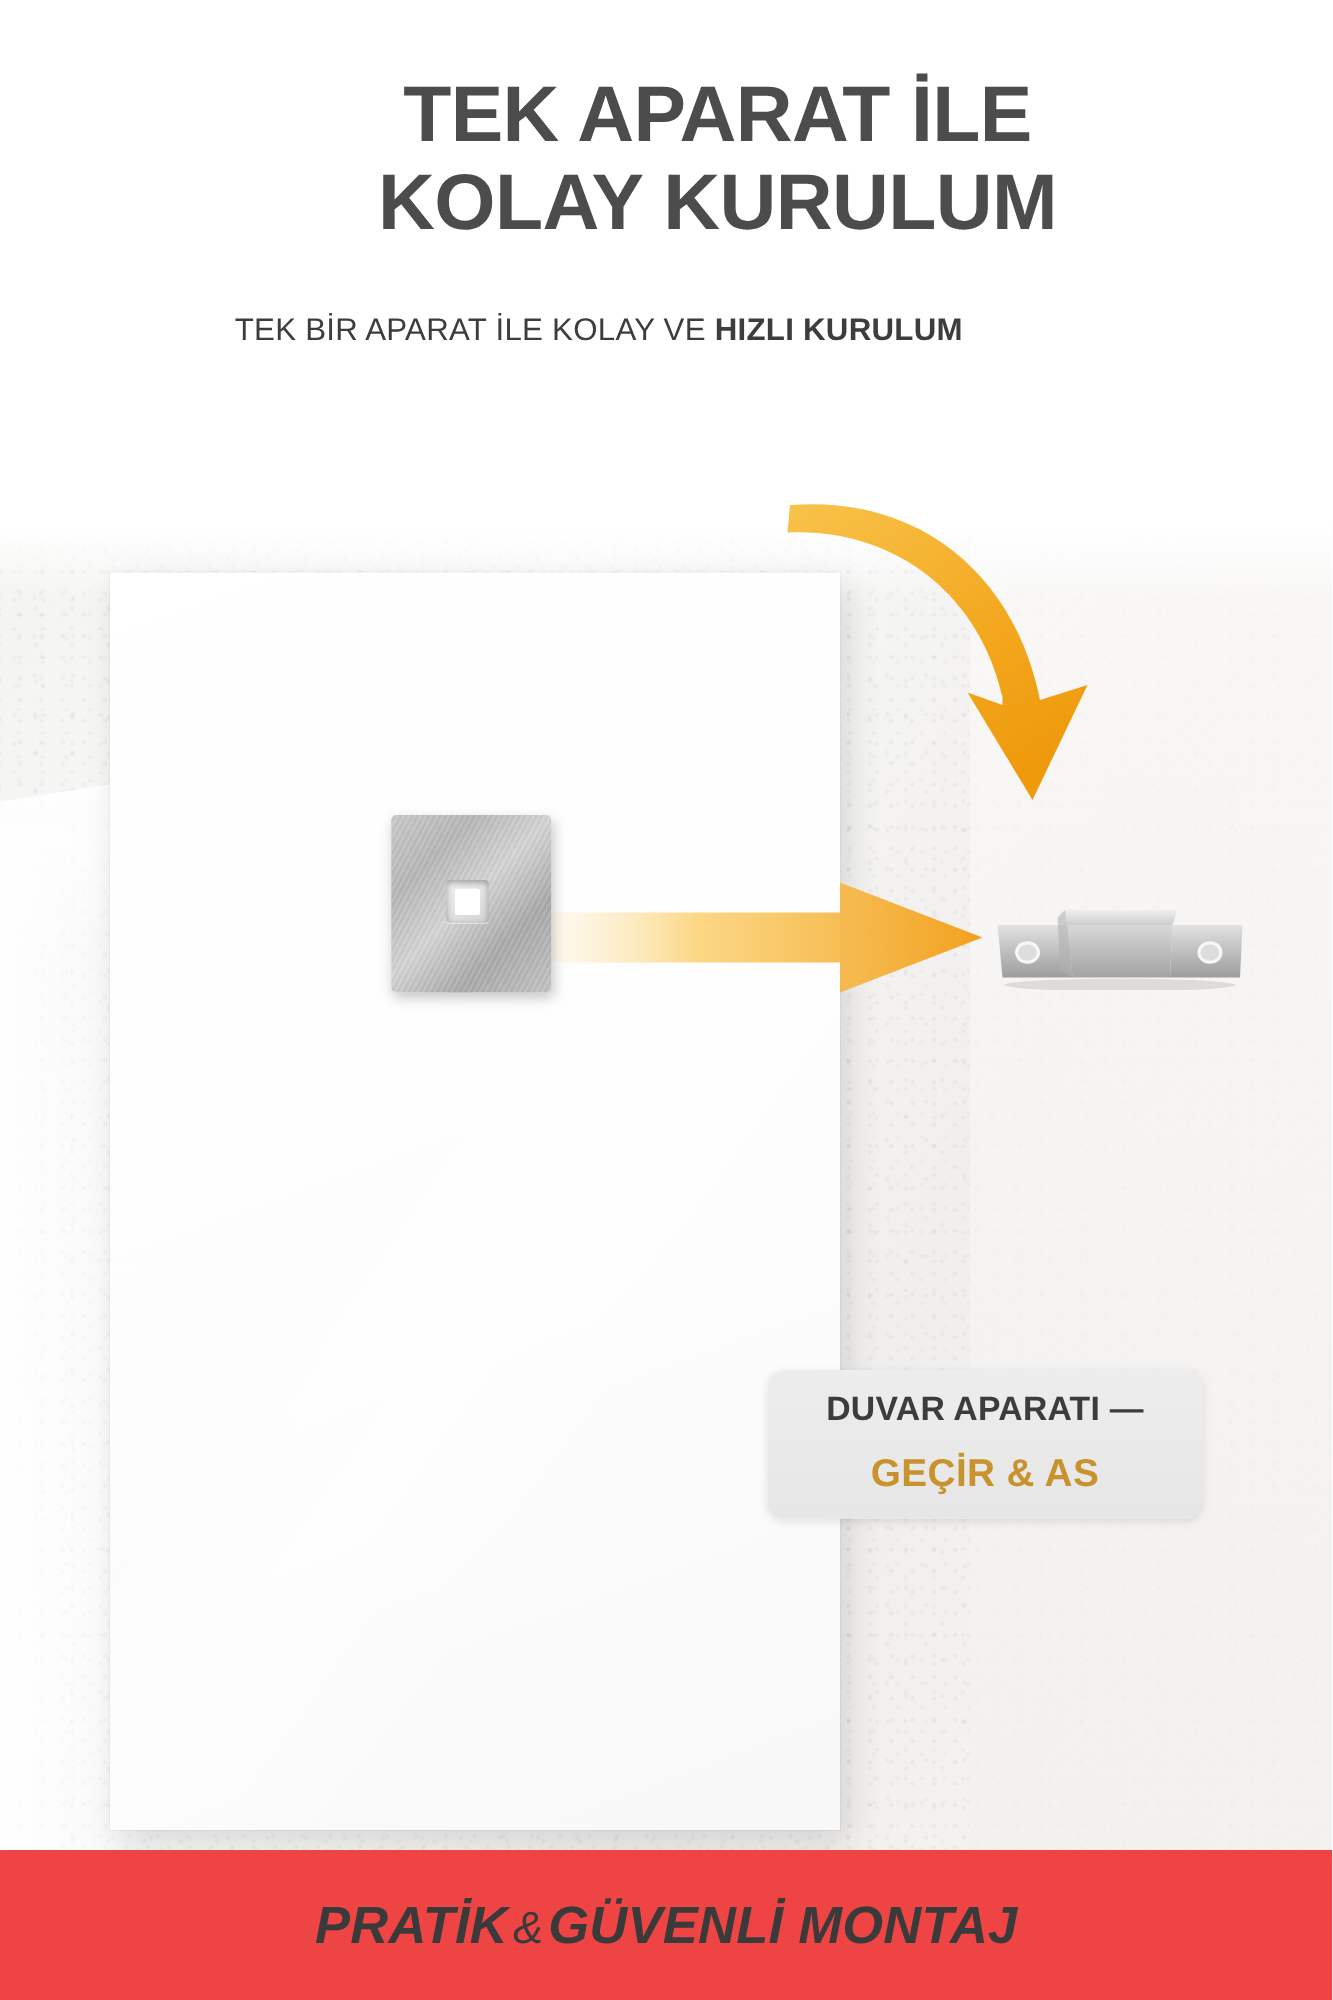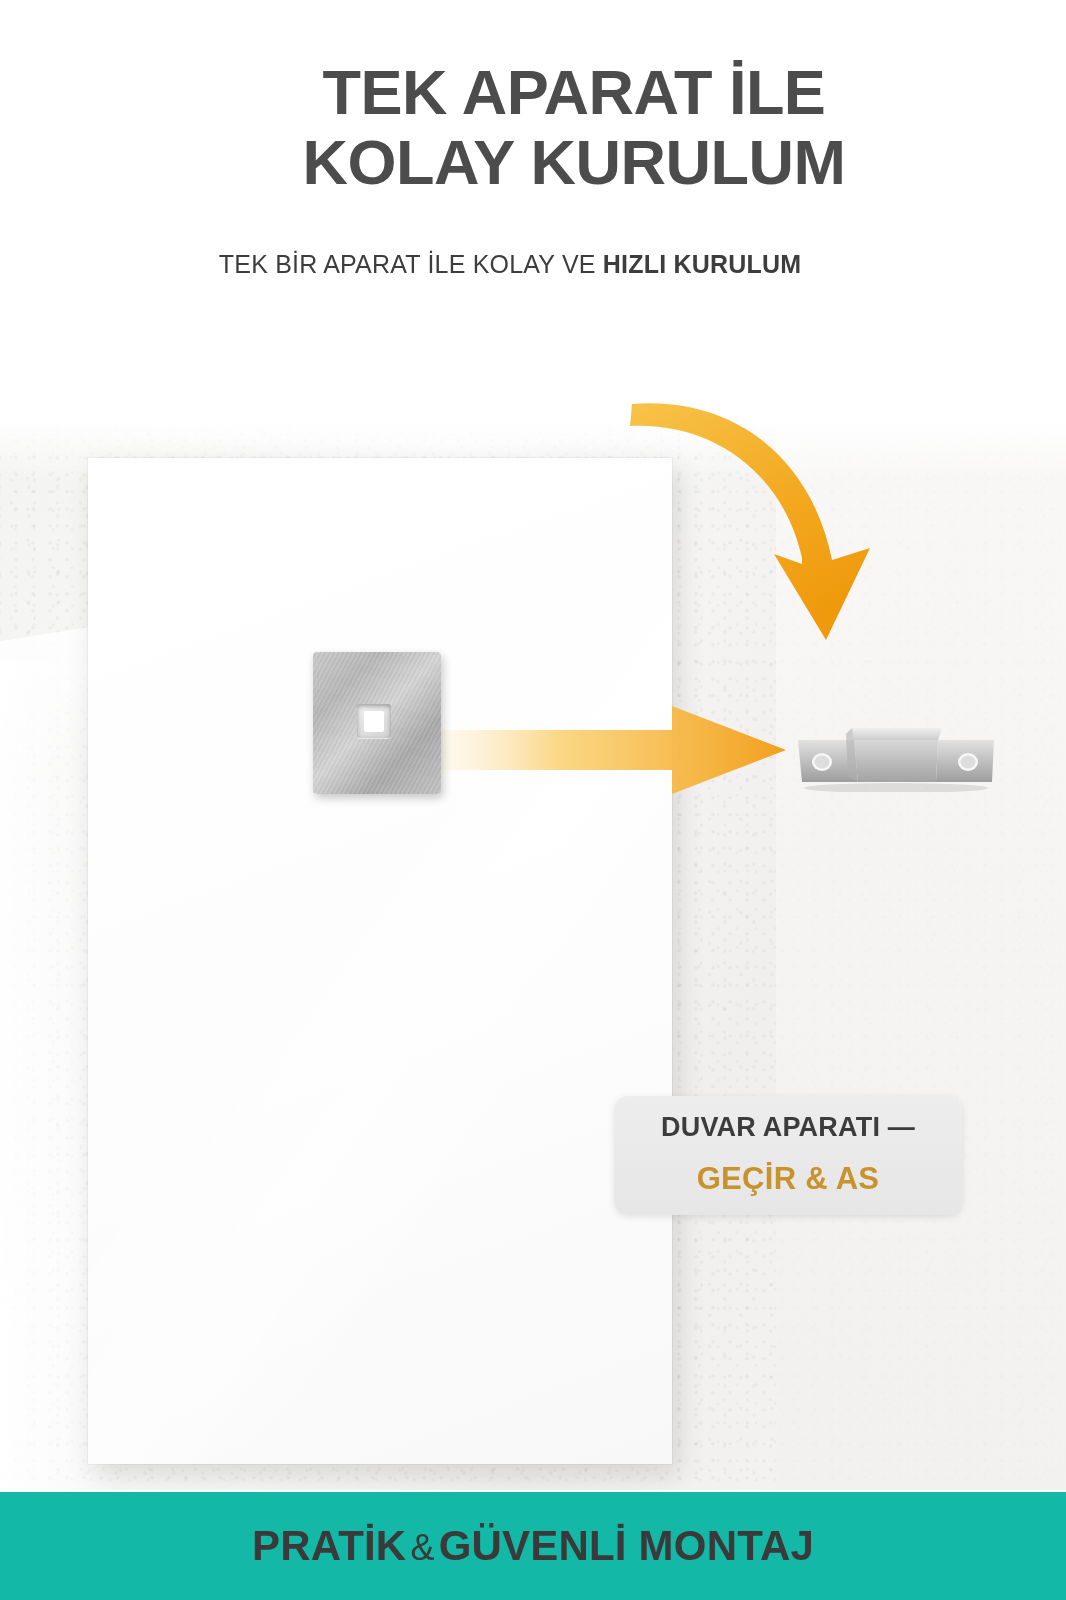--- a/index.html
+++ b/index.html
@@ -38,21 +38,20 @@
   .subhead {
     position: absolute;
     top: 250px;
     left: 0;
     width: 958px;
     text-align: center;
     font-size: 25px;
     letter-spacing: 0.2px;
     color: #3d3d3d;
     font-weight: 400;
-    padding-left: 31px;
   }
   .subhead .strong { font-weight: 700; }
 
   
   .wall {
     position: absolute;
     left: 0;
     top: 420px;
     width: 1066px;
     height: 1070px;
@@ -243,25 +242,26 @@
     color: #c8922c;
     letter-spacing: 0.3px;
   }
 
   
   .footer {
     position: absolute;
     left: 0;
     bottom: 0;
     width: 1066px;
-    height: 108px;
-    background: #14b8a6;
+    height: 120px;
+    background: #ef4444;
     display: flex;
     align-items: center;
     justify-content: center;
+    font-style: italic;
   }
   .footer-text {
     font-size: 42px;
     font-weight: 700;
     color: #3a3a3a;
     letter-spacing: 0.2px;
     white-space: nowrap;
   }
   .footer-text .amp {
     font-weight: 400;

